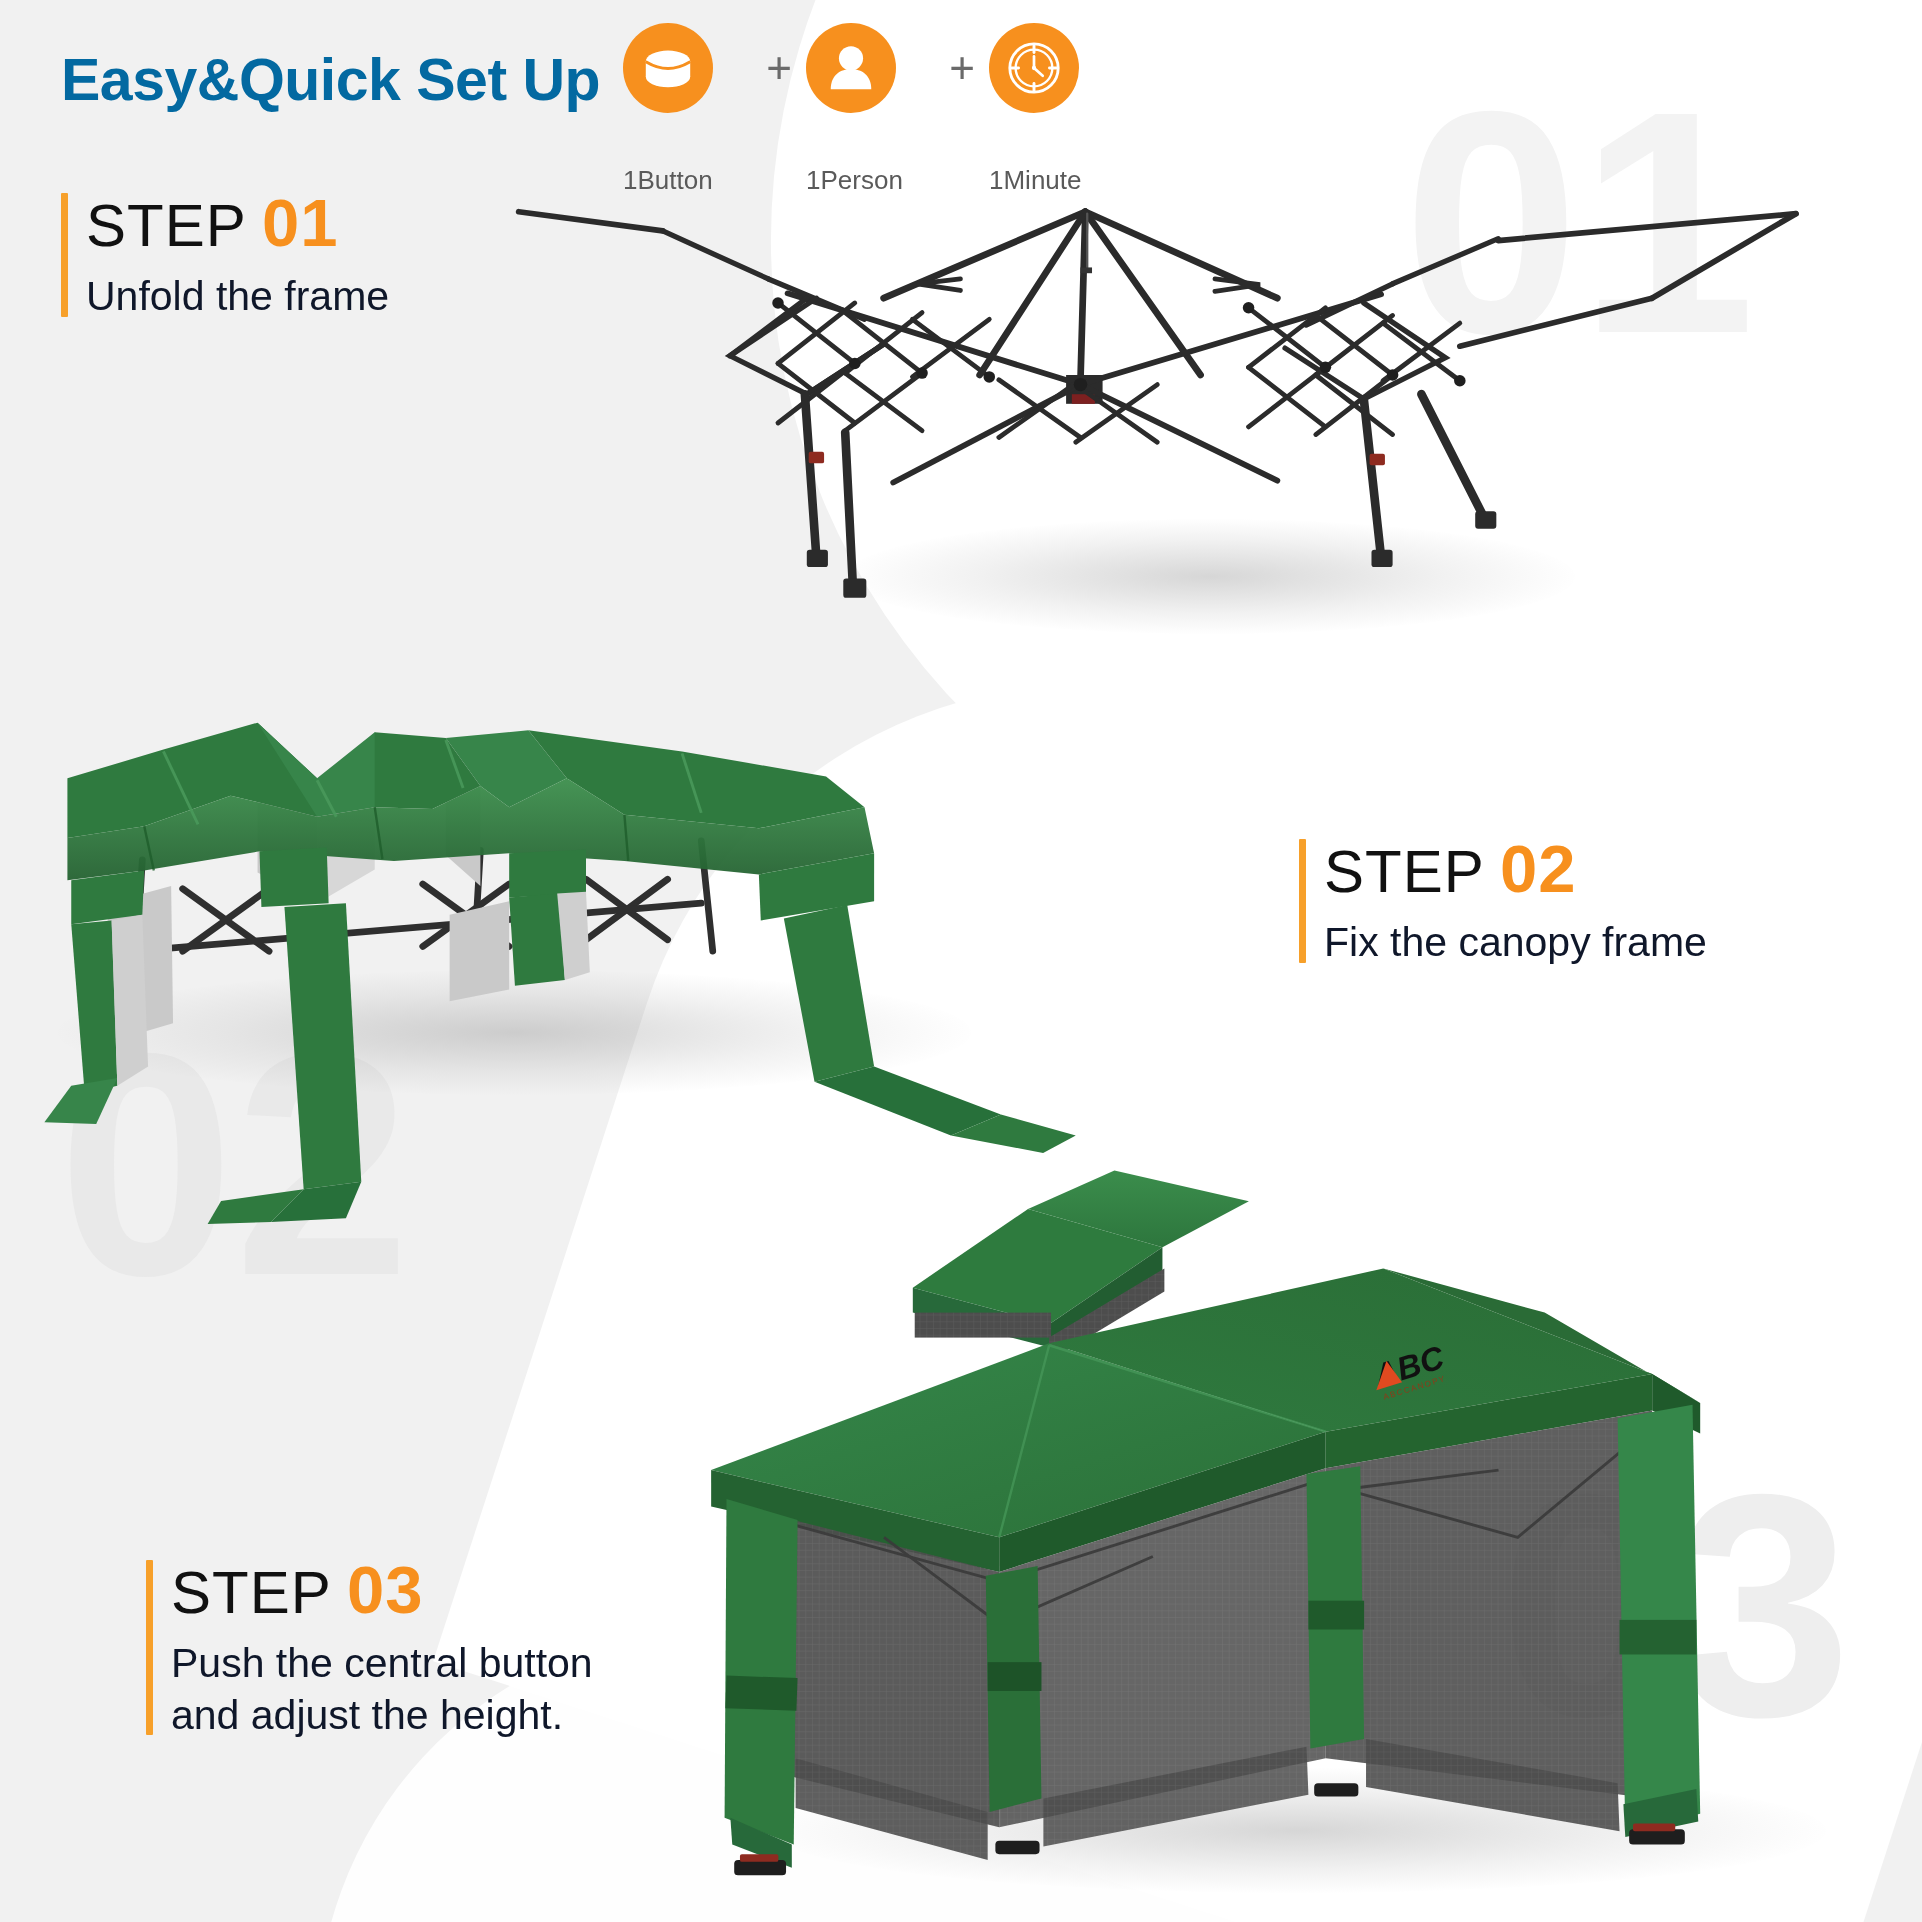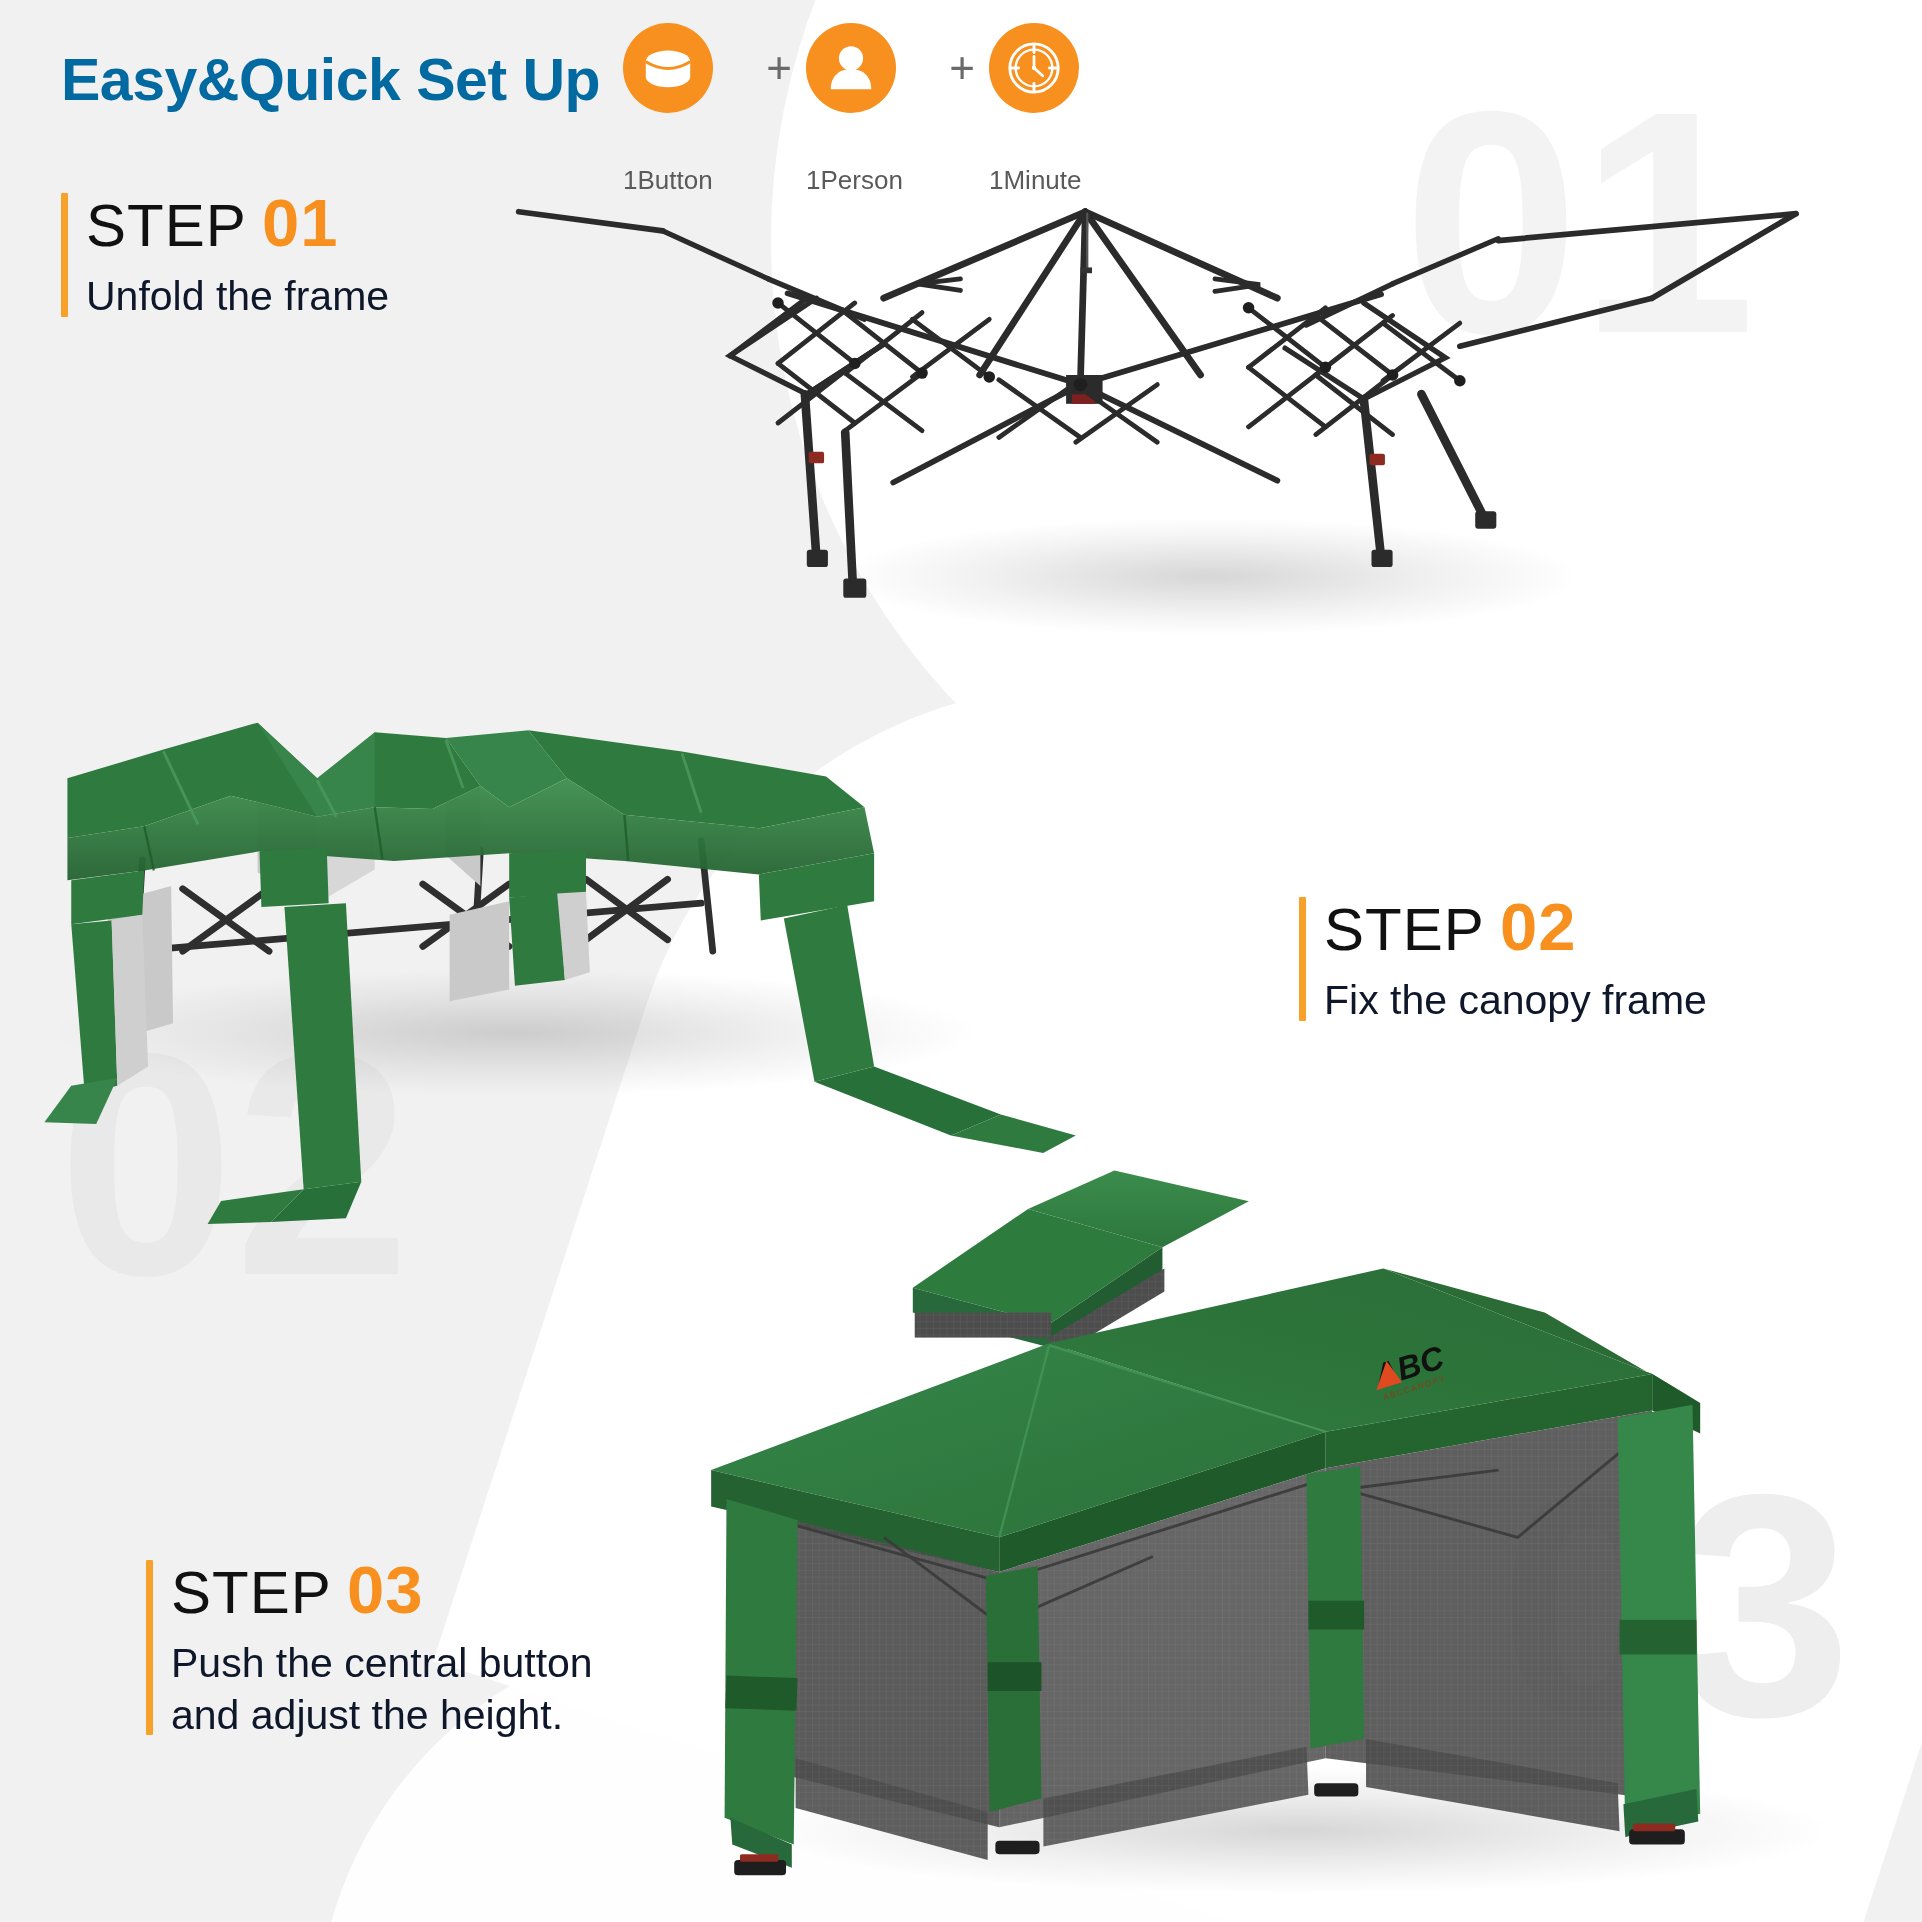--- a/index.html
+++ b/index.html
@@ -42,21 +42,21 @@
 
   
   .step{position:absolute;padding-left:25px;}
   .step::before{content:"";position:absolute;left:0;top:5.8px;bottom:5.8px;width:6.7px;
                 background:#f7a02a;border-radius:1px;}
   .step-head{font-size:60px;color:#111;letter-spacing:1px;line-height:1.06;white-space:nowrap;}
   .step-head .num{color:#f7901e;font-weight:700;font-size:67px;margin-left:15.4px;}
   .step-desc{font-size:41px;color:#0f172a;line-height:1.25;margin-top:13.4px;white-space:pre-line;}
 
   #step1{left:61px;top:187px;}
-  #step2{left:1299px;top:891px;}
+  #step2{left:1299px;top:833px;}
   #step3{left:146px;top:1554px;}
 
   
   .stage{position:absolute;}
   .stage svg{display:block;overflow:visible;}
 
   
   .shadow{position:absolute;border-radius:50%;
           background:radial-gradient(ellipse at center, rgba(120,120,120,.30) 0%, rgba(150,150,150,.13) 45%, rgba(255,255,255,0) 72%);}
 </style>

